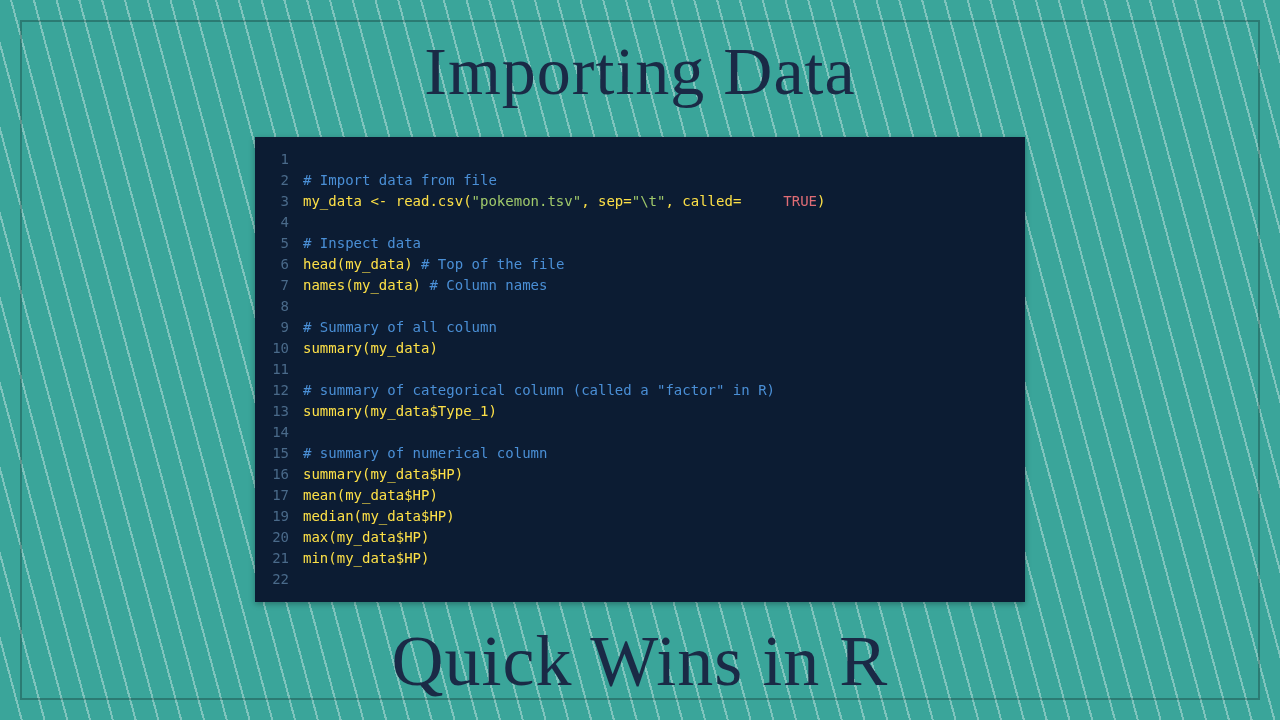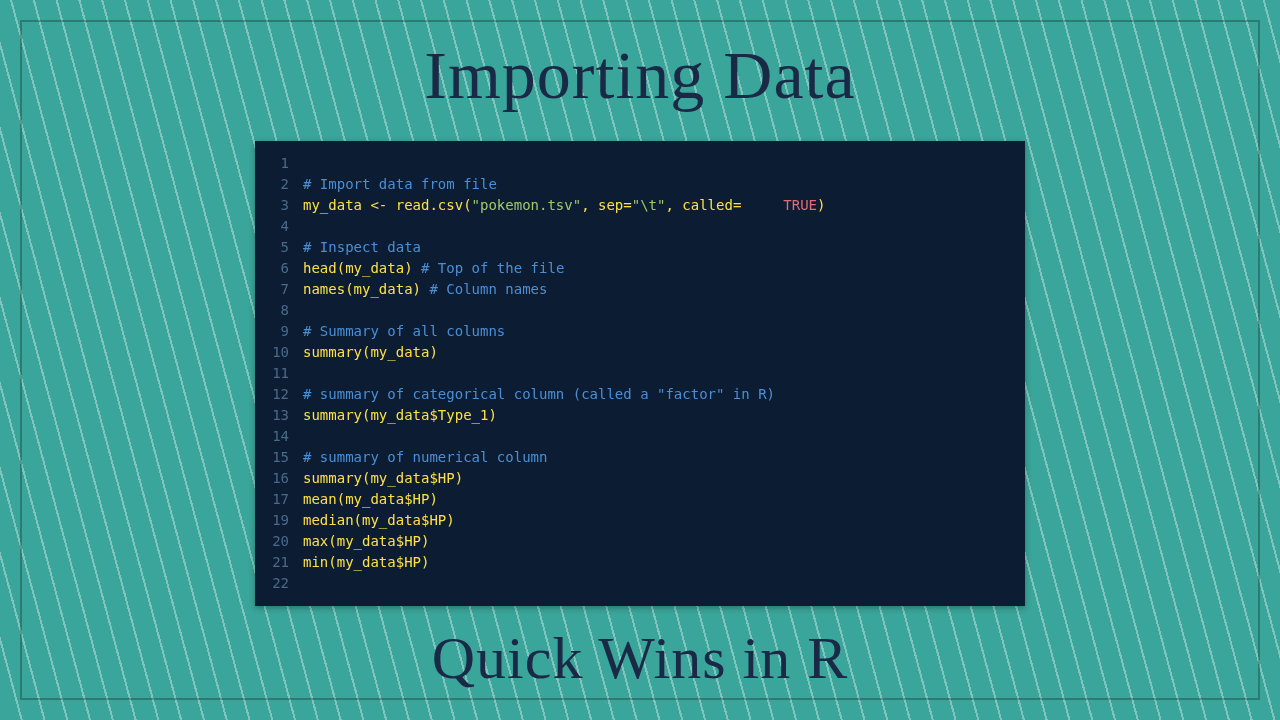--- a/index.html
+++ b/index.html
@@ -16,30 +16,31 @@
     position: relative;
     font-family: Georgia, 'Times New Roman', serif;
   }
   .frame {
     position: absolute;
     top: 20px; left: 20px; right: 20px; bottom: 20px;
     border: 2px solid rgba(0,0,0,0.25);
     display: flex;
     flex-direction: column;
     align-items: center;
+    justify-content: center;
   }
   .title {
     font-size: 68px;
     color: #1a2a46;
     margin-top: 14px;
     font-weight: 400;
     letter-spacing: 1px;
   }
   .subtitle {
-    font-size: 60px;
+    font-size: 72px;
     color: #1a2a46;
     margin-top: 18px;
     font-weight: 400;
     letter-spacing: 1px;
   }
   .editor {
     background: #0c1c33;
     width: 770px;
     margin-top: 26px;
     padding: 12px 10px 12px 0;
@@ -71,21 +72,21 @@
   <h1 class="title">Importing Data</h1>
   <div class="editor" id="editor">
       <div class="line"><span class="gutter">1</span><span class="code">&nbsp;</span></div>
       <div class="line"><span class="gutter">2</span><span class="code"><span class="tok-comment"># Import data from file</span></span></div>
       <div class="line"><span class="gutter">3</span><span class="code"><span class="tok-default">my_data &lt;- read.csv(</span><span class="tok-string">"pokemon.tsv"</span><span class="tok-default">, sep=</span><span class="tok-string">"\t"</span><span class="tok-default">, called=</span><span class="tok-keyword">TRUE</span><span class="tok-default">)</span></span></div>
       <div class="line"><span class="gutter">4</span><span class="code">&nbsp;</span></div>
       <div class="line"><span class="gutter">5</span><span class="code"><span class="tok-comment"># Inspect data</span></span></div>
       <div class="line"><span class="gutter">6</span><span class="code"><span class="tok-default">head(my_data) </span><span class="tok-comment"># Top of the file</span></span></div>
       <div class="line"><span class="gutter">7</span><span class="code"><span class="tok-default">names(my_data) </span><span class="tok-comment"># Column names</span></span></div>
       <div class="line"><span class="gutter">8</span><span class="code">&nbsp;</span></div>
-      <div class="line"><span class="gutter">9</span><span class="code"><span class="tok-comment"># Summary of all columns</span></span></div>
+      <div class="line"><span class="gutter">9</span><span class="code"><span class="tok-comment"># Summary of all column</span></span></div>
       <div class="line"><span class="gutter">10</span><span class="code"><span class="tok-default">summary(my_data)</span></span></div>
       <div class="line"><span class="gutter">11</span><span class="code">&nbsp;</span></div>
       <div class="line"><span class="gutter">12</span><span class="code"><span class="tok-comment"># summary of categorical column (called a "factor" in R)</span></span></div>
       <div class="line"><span class="gutter">13</span><span class="code"><span class="tok-default">summary(my_data$Type_1)</span></span></div>
       <div class="line"><span class="gutter">14</span><span class="code">&nbsp;</span></div>
       <div class="line"><span class="gutter">15</span><span class="code"><span class="tok-comment"># summary of numerical column</span></span></div>
       <div class="line"><span class="gutter">16</span><span class="code"><span class="tok-default">summary(my_data$HP)</span></span></div>
       <div class="line"><span class="gutter">17</span><span class="code"><span class="tok-default">mean(my_data$HP)</span></span></div>
       <div class="line"><span class="gutter">19</span><span class="code"><span class="tok-default">median(my_data$HP)</span></span></div>
       <div class="line"><span class="gutter">20</span><span class="code"><span class="tok-default">max(my_data$HP)</span></span></div>

